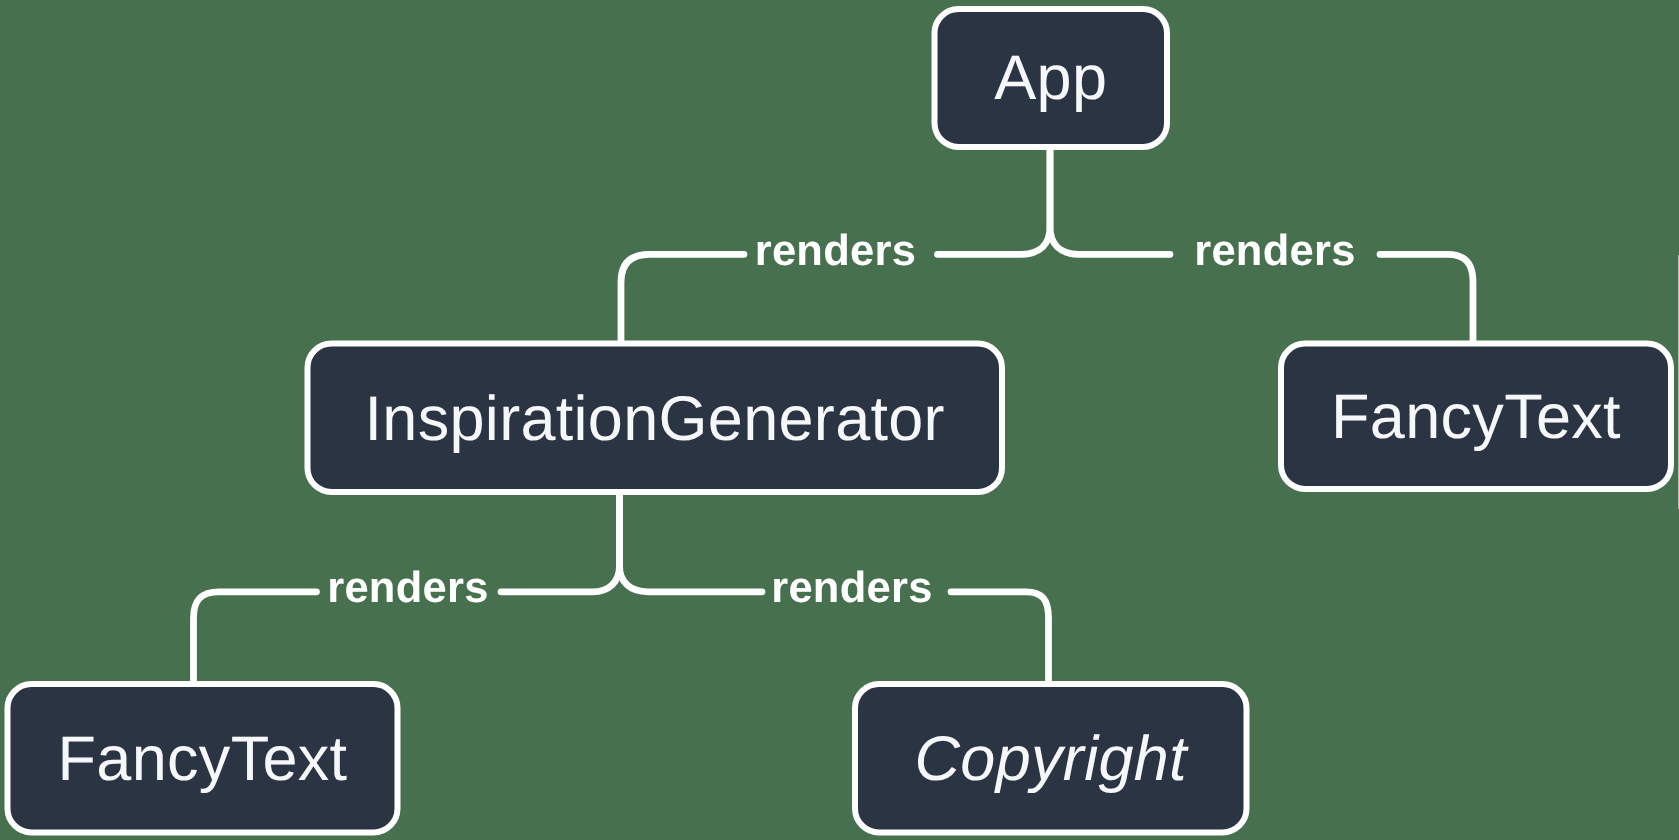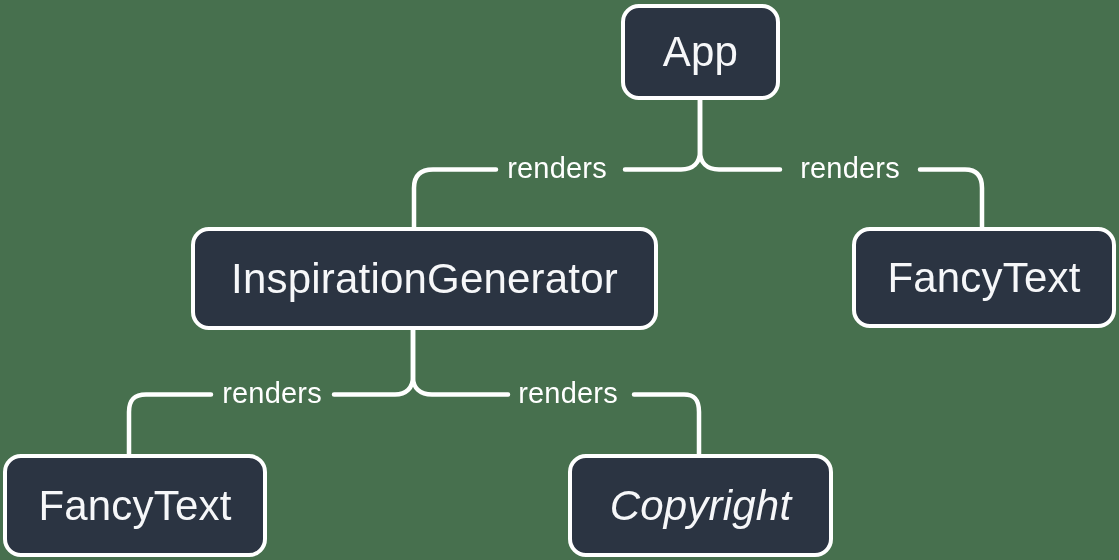--- a/index.html
+++ b/index.html
@@ -38,30 +38,30 @@
     background: var(--node-fill, #2B3442);
     border: 4px solid var(--node-border, #FFFFFF);
     border-radius: 18px;
     color: var(--node-text, #F6F7F9);
     font-size: 42px;
     font-weight: 400;
     white-space: nowrap;
     letter-spacing: 0.2px;
   }
   .node-app            { left: 621px; top: 4px;   width: 159px; height: 96px;  }
-  .node-inspiration    { left: 191px; top: 227px; width: 467px; height: 103px; }
+  .node-inspiration    { left: 203px; top: 227px; width: 467px; height: 103px; }
   .node-fancy-top      { left: 852px; top: 227px; width: 264px; height: 101px; }
   .node-fancy-bottom   { left: 3px;   top: 454px; width: 264px; height: 103px; }
   .node-copyright      { left: 568px; top: 454px; width: 265px; height: 103px; font-style: italic; }
   .edge-label {
     position: absolute;
     transform: translate(-50%, -50%);
     color: var(--line-color, #FFFFFF);
     font-size: 29px;
-    font-weight: 400;
+    font-weight: 700;
     white-space: nowrap;
     letter-spacing: 0.2px;
     text-align: right;
   }
   .edge-label-0 { left: 557px; top: 168px; }
   .edge-label-1 { left: 850px; top: 168px; }
   .edge-label-2 { left: 272px; top: 393px; }
   .edge-label-3 { left: 568px; top: 393px; }
 </style>
 </head>

